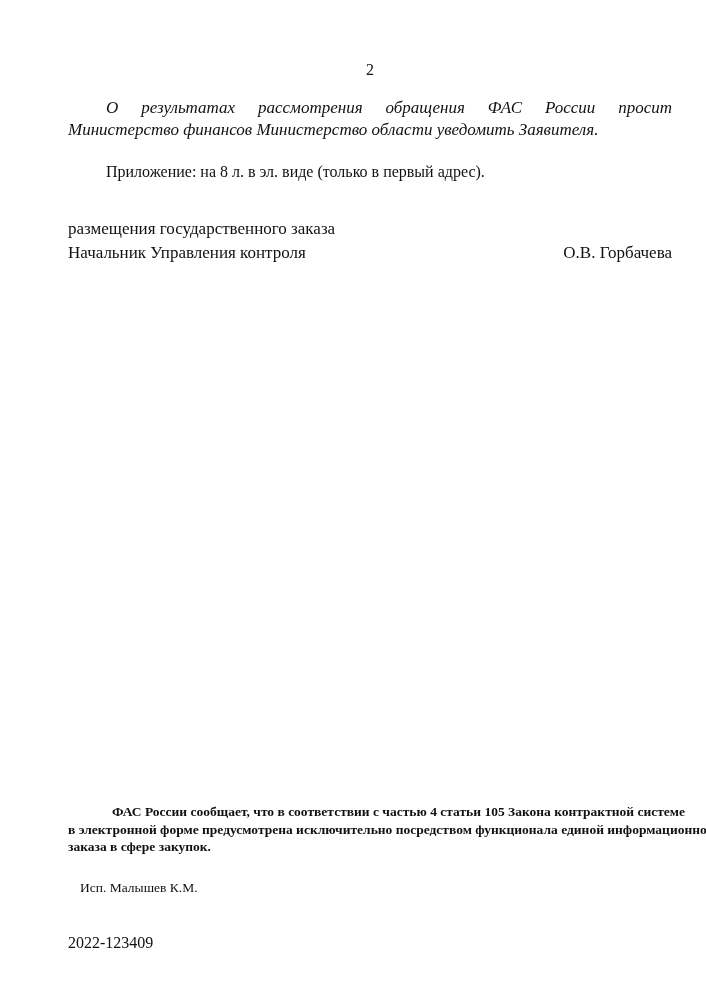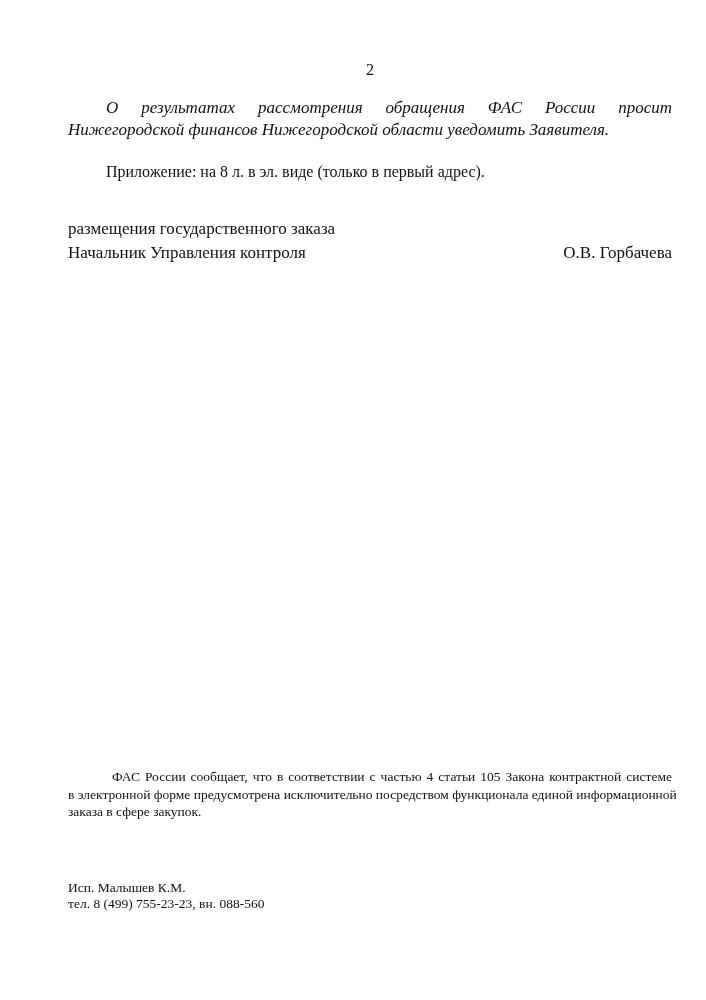--- a/index.html
+++ b/index.html
@@ -48,66 +48,66 @@
     font-size: 17px;
     line-height: 24px;
     display: flex;
     justify-content: space-between;
     align-items: flex-end;
   }
   .sig-left div { white-space: nowrap; }
   .sig-name { white-space: nowrap; text-align: center; margin-left: 28px; }
 
   .notice {
-    top: 768px;
+    top: 803px;
     font-size: 13.5px;
     line-height: 17.5px;
-    font-weight: normal;
+    font-weight: bold;
   }
 
   .executor {
     top: 880px;
     font-size: 13.5px;
     line-height: 16px;
   }
-  .executor div { white-space: nowrap; }
+  .executor div { white-space: nowrap; margin-left: 12px; }
 
   .doc-number {
     top: 933px;
     font-size: 16px;
     line-height: 20px;
   }
 </style>
 </head>
 <body>
 
 <div class="page">
 
   <div class="abs page-number">2</div>
 
   <div class="abs body-para">
     <div class="jline indent">О результатах рассмотрения обращения ФАС России просит</div>
-    <div class="line">Нижегородской финансов Нижегородской области уведомить Заявителя.</div>
+    <div class="line">Министерство финансов Министерство области уведомить Заявителя.</div>
   </div>
 
   <div class="abs attachment line indent">Приложение: на 8 л. в эл. виде (только в первый адрес).</div>
 
   <div class="abs signature">
     <div class="sig-left">
       <div>размещения государственного заказа</div>
       <div>Начальник Управления контроля</div>
     </div>
     <div class="sig-name">О.В. Горбачева</div>
   </div>
 
   <div class="abs notice">
     <div class="jline indent-b">ФАС России сообщает, что в соответствии с частью 4 статьи 105 Закона контрактной системе</div>
     <div class="jline">в электронной форме предусмотрена исключительно посредством функционала единой информационной</div>
     <div class="line">заказа в сфере закупок.</div>
   </div>
 
   <div class="abs executor">
     <div>Исп. Малышев К.М.</div>
-    <div>тел. 8 (499) 755-23-23, вн. 088-560</div>
   </div>
 
+  <div class="abs doc-number">2022-123409</div>
 
 </div>
 
 </body></html>

